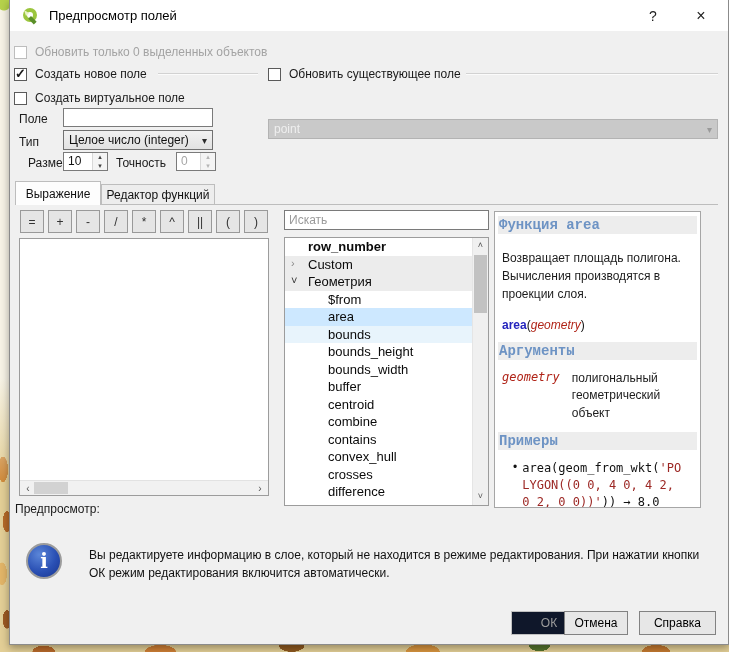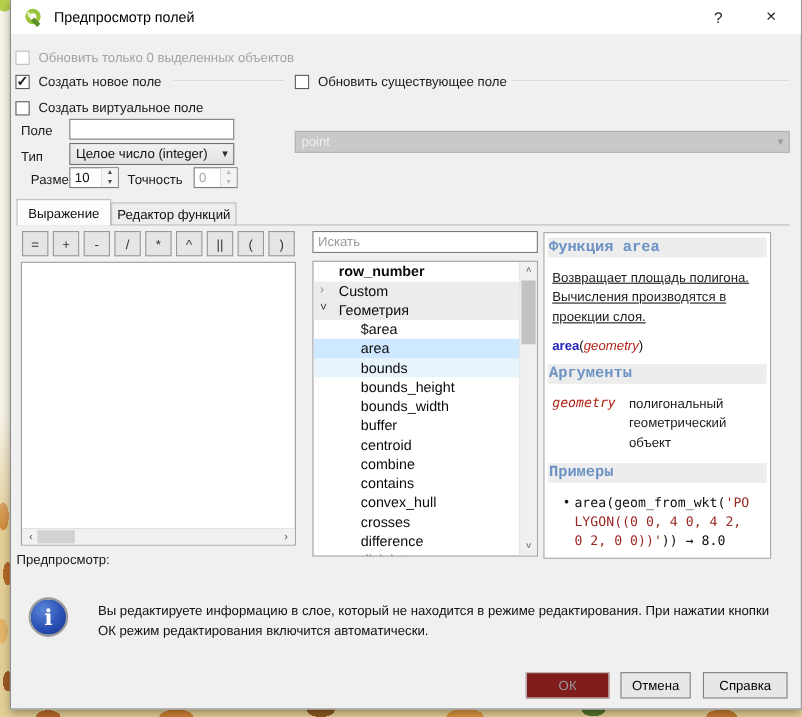--- a/index.html
+++ b/index.html
@@ -103,21 +103,21 @@
   .vscroll .sarr { position:absolute; left:0; width:15px; height:16px; text-align:center;
     font-size:9px; line-height:15px; color:#555; }
   .vscroll .sarr.up { top:0; } .vscroll .sarr.down { bottom:0; }
   .vscroll .thumb { position:absolute; left:1px; width:13px; top:17px; height:58px; background:#c2c2c2; }
 
   
   .help { position:absolute; left:484px; top:211px; width:207px; height:297px;
     background:#fff; border:1px solid #a6a6a6; overflow:hidden; padding:2px; }
   .hband { background:#ededed; color:#6d93c4; font-family:Liberation Mono, monospace;
     font-weight:bold; font-size:14px; padding:1px 1px; margin:2px 1px; }
-  .hdesc { font-size:12px; line-height:1.5; color:#1c1c1c; margin:9px 5px; width:185px;text-decoration:underline; }
+  .hdesc { font-size:12px; line-height:1.5; color:#1c1c1c; margin:15px 5px; width:185px; }
   .hcode { font-family:Liberation Sans, sans-serif; font-size:12px; margin:10px 5px; }
   .fn-blue { color:#2424bd; font-weight:bold; }
   .arg-red { color:#b02418; font-style:italic; }
   .argrow { display:flex; gap:12px; margin:10px 5px; }
   .argrow .aname { font-family:"DejaVu Sans Mono",monospace; font-size:12px; color:#b02418; font-style:italic; }
   .argrow .adesc { font-size:12px; line-height:1.45; width:125px; color:#1c1c1c; }
   .exrow { display:flex; margin:10px 2px 0 16px; }
   .exrow .bullet { font-size:12px; margin-right:5px; }
   .excode { font-family:"DejaVu Sans Mono",monospace; font-size:12px; line-height:1.4;
     width:163px; word-break:break-all; white-space:pre-wrap; color:#111; }
@@ -130,21 +130,21 @@
     background:radial-gradient(circle at 35% 30%, #5b86d8, #2a50b4 55%, #18348f);
     border:2px solid #9c9c9c; display:flex; align-items:center; justify-content:center; }
   .info-icon .iglyph { color:#fff; font-family:"DejaVu Serif",serif; font-weight:bold;
     font-size:20px; line-height:20px; }
   .notice-text { position:absolute; left:79px; top:546px; width:614px; font-size:12px;
     line-height:1.5; color:#111; }
 
   
   .btn { position:absolute; top:611px; height:24px; display:flex; align-items:center;
     justify-content:center; font-size:12px; background:#e7e7e7; border:1px solid #828282; color:#000; }
-  .btn.disabled { background:#7f1d1d; border-color:#c0c0c0; color:#9b9b9b; }
+  .btn.disabled { background:#0f172a; border-color:#c0c0c0; color:#9b9b9b;margin-left:33px; }
   .btn-ok { left:468px; width:76px; }
   .btn-cancel { left:554px; width:64px; }
   .btn-help { left:629px; width:77px; }
 </style>
 </head>
 <body>
 
 <div class="map-bg"></div>
 
 <div class="dlg">
@@ -254,21 +254,21 @@
       </div>
     <div class="trow group">
         <span class="chev">›</span>
         <span>Custom</span>
       </div>
     <div class="trow group">
         <span class="chev exp">˅</span>
         <span>Геометрия</span>
       </div>
     <div class="trow child">
-        <span>$area</span>
+        <span>$from</span>
       </div>
     <div class="trow child sel">
         <span>area</span>
       </div>
     <div class="trow child hov">
         <span>bounds</span>
       </div>
     <div class="trow child">
         <span>bounds_height</span>
       </div>

